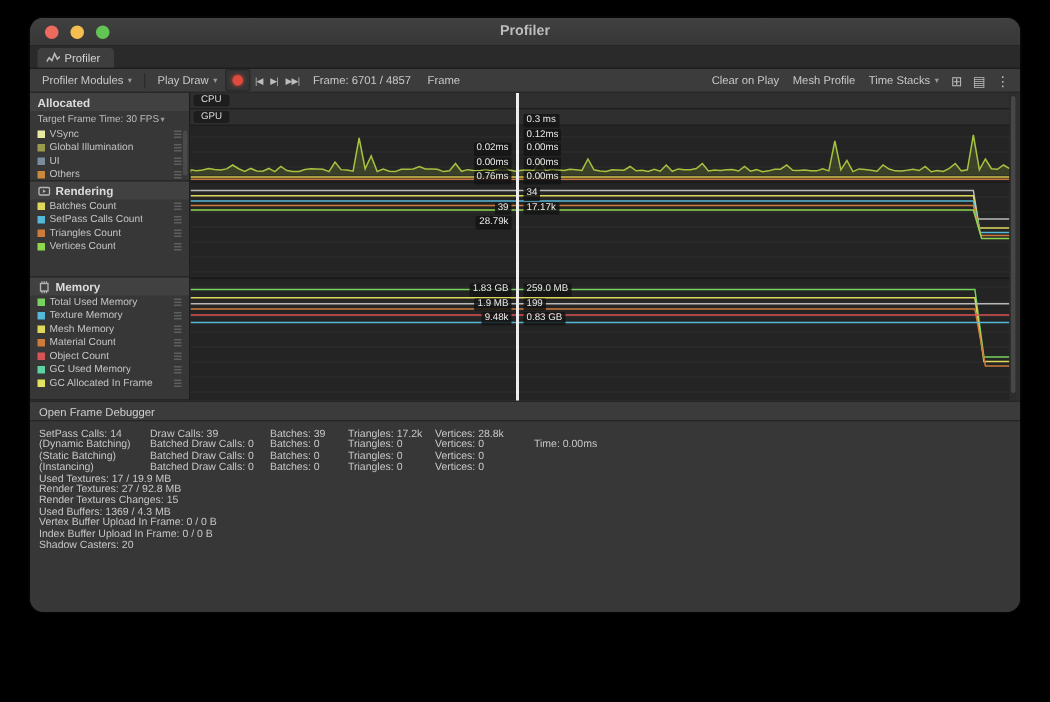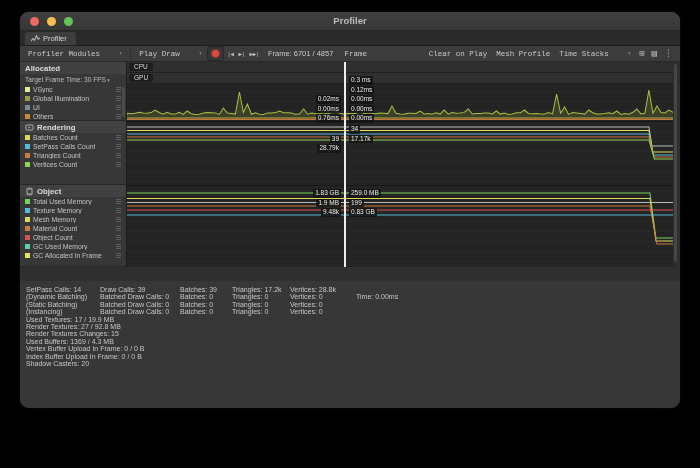--- a/index.html
+++ b/index.html
@@ -16,21 +16,21 @@
 
   
   .tabrow{position:absolute;top:19px;left:0;right:0;height:14px;background:#2a2a2a;border-bottom:1px solid #1e1e1e;}
   .tab{position:absolute;left:5px;top:1px;height:13px;display:flex;align-items:center;gap:3px;padding:0 9px 0 6px;
        background:#3e3e3e;border-radius:3px 3px 0 0;font-size:7.5px;color:#d4d4d4;}
   .tabicon{width:9px;height:9px;}
 
   
   .toolbar{position:absolute;top:34px;left:0;right:0;height:15px;background:#3c3c3c;border-bottom:1px solid #282828;
            display:flex;align-items:center;padding:0 4px;gap:1px;}
-  .tbtn{display:inline-flex;align-items:center;gap:18px;padding:0 4px;height:13px;border-radius:2px;font-size:7.5px;color:#c9c9c9;white-space:nowrap;font-family:Liberation Mono, monospace;}
+  .tbtn{display:inline-flex;align-items:center;gap:2px;padding:0 4px;height:13px;border-radius:2px;font-size:7.5px;color:#c9c9c9;white-space:nowrap;}
   .tbtn.icon{font-size:9px;padding:0 3px;color:#bdbdbd;}
   .caret{font-size:5.5px;color:#9a9a9a;margin-left:1px;}
   .vsep{width:1px;height:10px;background:#2c2c2c;margin:0 3px;}
   .rec{background:#343434;border:1px solid #2a2a2a;}
   .recdot{width:7px;height:7px;border-radius:50%;background:#df4a3f;box-shadow:0 0 3px #df4a3f;}
   .nav{font-size:6px;letter-spacing:-.5px;color:#bdbdbd;padding:0 2px;}
   .frame-label{font-size:7.5px;color:#c9c9c9;padding:0 6px;white-space:nowrap;}
   .flex-spacer{flex:1;}
 
   
@@ -209,21 +209,21 @@
             </div>
           </div>
       </div>
 
       <div class="module m-mem">
         <div class="mod-header">
           <svg class="hicon" viewBox="0 0 9 9">
             <rect x="2" y="2" width="5" height="5" fill="none" stroke="#b5b5b5" stroke-width="0.9"></rect>
             <path d="M3 0.5 V2 M4.5 0.5 V2 M6 0.5 V2 M3 7 V8.5 M4.5 7 V8.5 M6 7 V8.5" stroke="#b5b5b5" stroke-width="0.8"></path>
           </svg>
-          <span class="mod-title">Object</span>
+          <span class="mod-title">Memory</span>
         </div>
         <div class="legend">
 
             <div class="legend-item">
               <span class="sq" style="background: rgb(121, 210, 94);"></span>
               <span class="legend-label">Total Used Memory</span>
               <span class="drag"></span>
             </div>
 
             <div class="legend-item">
@@ -366,20 +366,23 @@
           </div>
         </div>
 
       <div class="vscroll">
         <span class="vthumb"></span>
       </div>
     </div>
 
   </div>
 
+  <div class="fdbar">
+    <span class="fdbtn">Open Frame Debugger</span>
+  </div>
 
   <div class="stats">
     <div class="stats-table">
 
         <div class="srow">
           <span class="c0">SetPass Calls: 14</span>
           <span class="c1">Draw Calls: 39</span>
           <span class="c2">Batches: 39</span>
           <span class="c3">Triangles: 17.2k</span>
           <span class="c4">Vertices: 28.8k</span>

